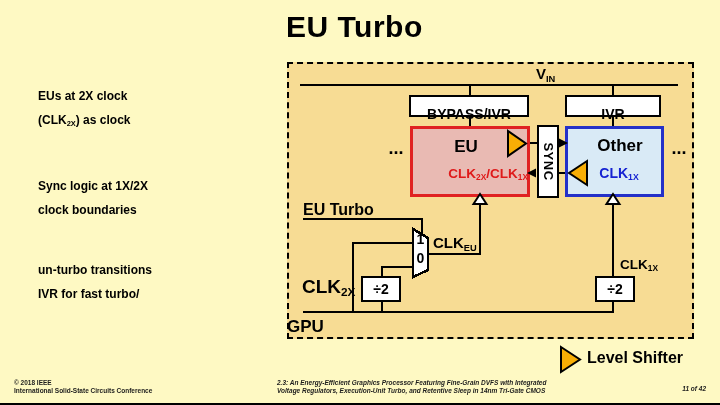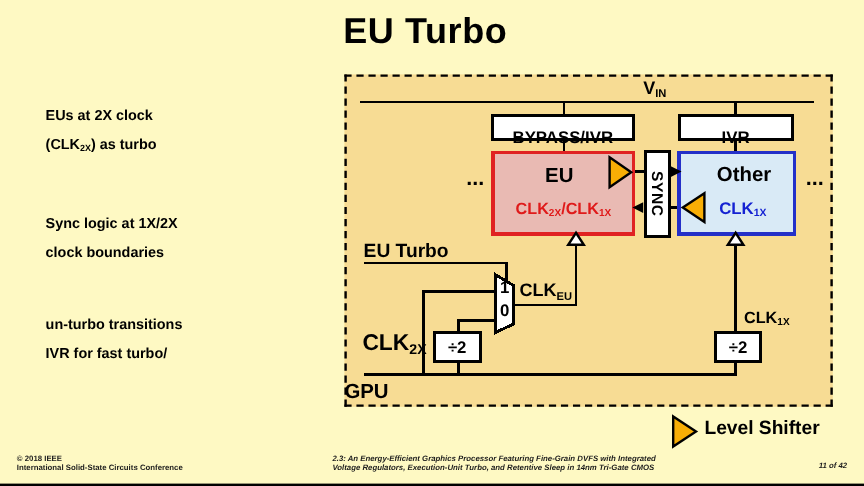--- a/index.html
+++ b/index.html
@@ -24,21 +24,21 @@
 </style>
 </head>
 <body>
 
 <div class="slide">
 
   <div class="abs title">EU Turbo</div>
 
   <div class="abs bullet" style="top:84px;">
     <div>EUs at 2X clock</div>
-    <div><span>(CLK</span><span class="sub">2X</span><span>) as turbo</span></div>
+    <div><span>(CLK</span><span class="sub">2X</span><span>) as clock</span></div>
   </div>
   <div class="abs bullet" style="top:174px;">
     <div>Sync logic at 1X/2X</div>
     <div>clock boundaries</div>
   </div>
   <div class="abs bullet" style="top:258px;">
     <div>un-turbo transitions</div>
     <div>IVR for fast turbo/</div>
   </div>
 
@@ -85,21 +85,21 @@
       <polygon points="561,347 561,372 580,359.5" fill="#F8AE05" stroke="#000" stroke-width="2"></polygon>
     </g>
   </svg>
 
   <div class="lbl" style="left:536px;top:65px;font-size:15px;"><span>V</span><span class="sub">IN</span></div>
 
   <div class="lbl boxlbl" style="left:410px;top:96px;width:118px;height:36px;font-size:14px;">BYPASS/IVR</div>
   <div class="lbl boxlbl" style="left:566px;top:96px;width:94px;height:36px;font-size:14px;">IVR</div>
 
   <div class="lbl" style="left:411px;top:137px;width:110px;text-align:center;font-size:17px;">EU</div>
-  <div class="lbl red" style="left:411px;top:166px;width:117px;text-align:center;font-size:13.5px;"><span>CLK</span><span class="sub">2X</span><span>/</span><span>CLK</span><span class="sub">1X</span></div>
+  <div class="lbl red" style="left:411px;top:166px;width:117px;text-align:right;font-size:13.5px;"><span>CLK</span><span class="sub">2X</span><span>/</span><span>CLK</span><span class="sub">1X</span></div>
 
   <div class="abs sync-lbl">
       <span>SYNC</span>
     </div>
 
   <div class="lbl" style="left:578px;top:136px;width:84px;text-align:center;font-size:17px;">Other</div>
   <div class="lbl blue" style="left:588px;top:165px;width:62px;text-align:center;font-size:14px;"><span>CLK</span><span class="sub">1X</span></div>
 
   <div class="lbl" style="left:383px;top:138px;width:26px;text-align:center;font-size:18px;">...</div>
   <div class="lbl" style="left:664px;top:138px;width:30px;text-align:center;font-size:18px;">...</div>

